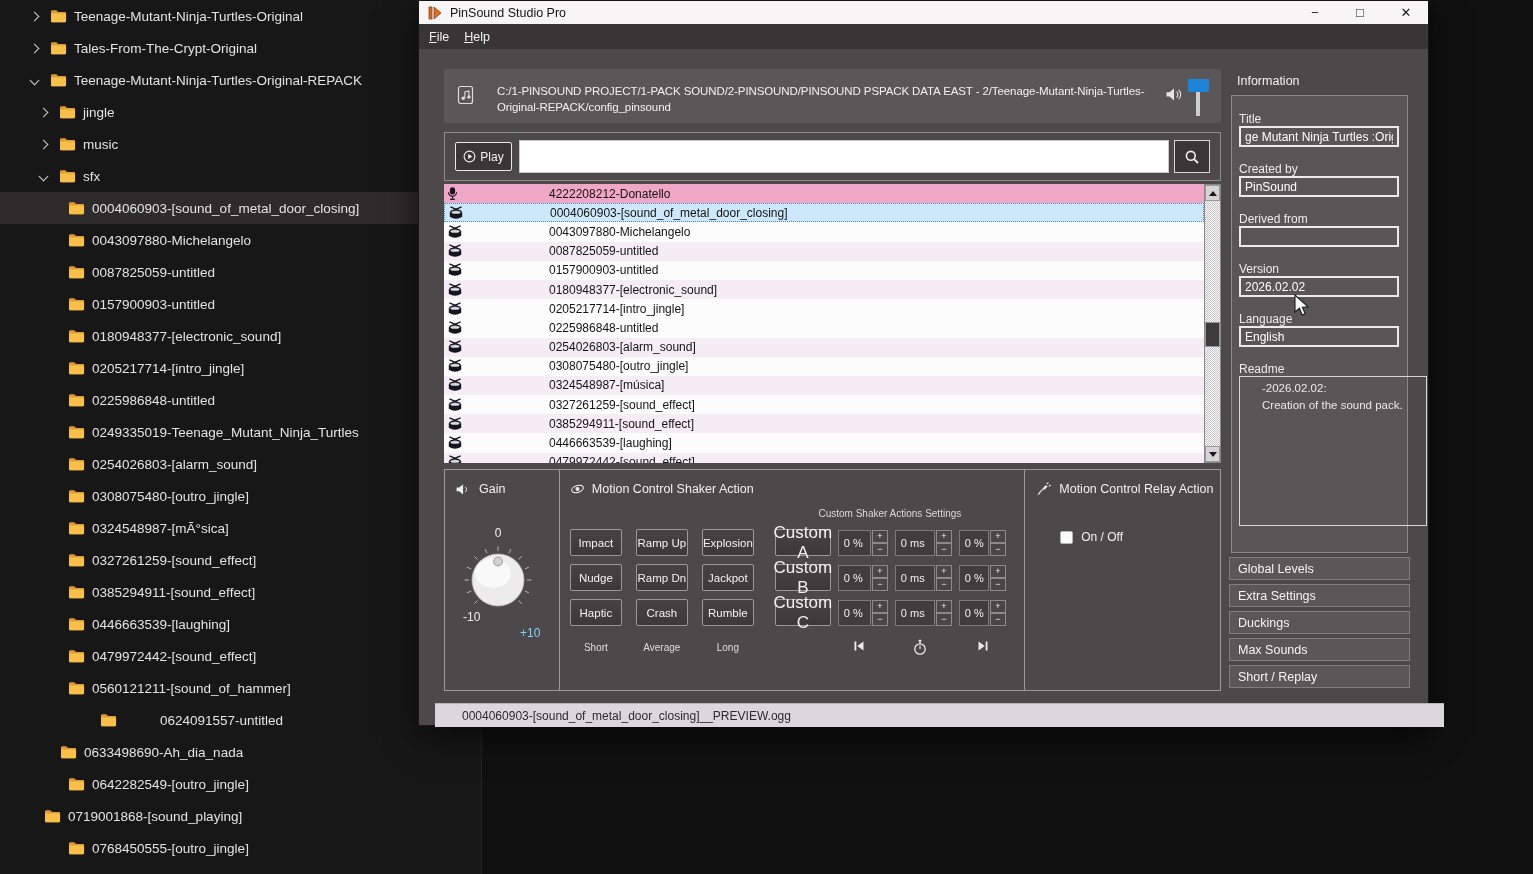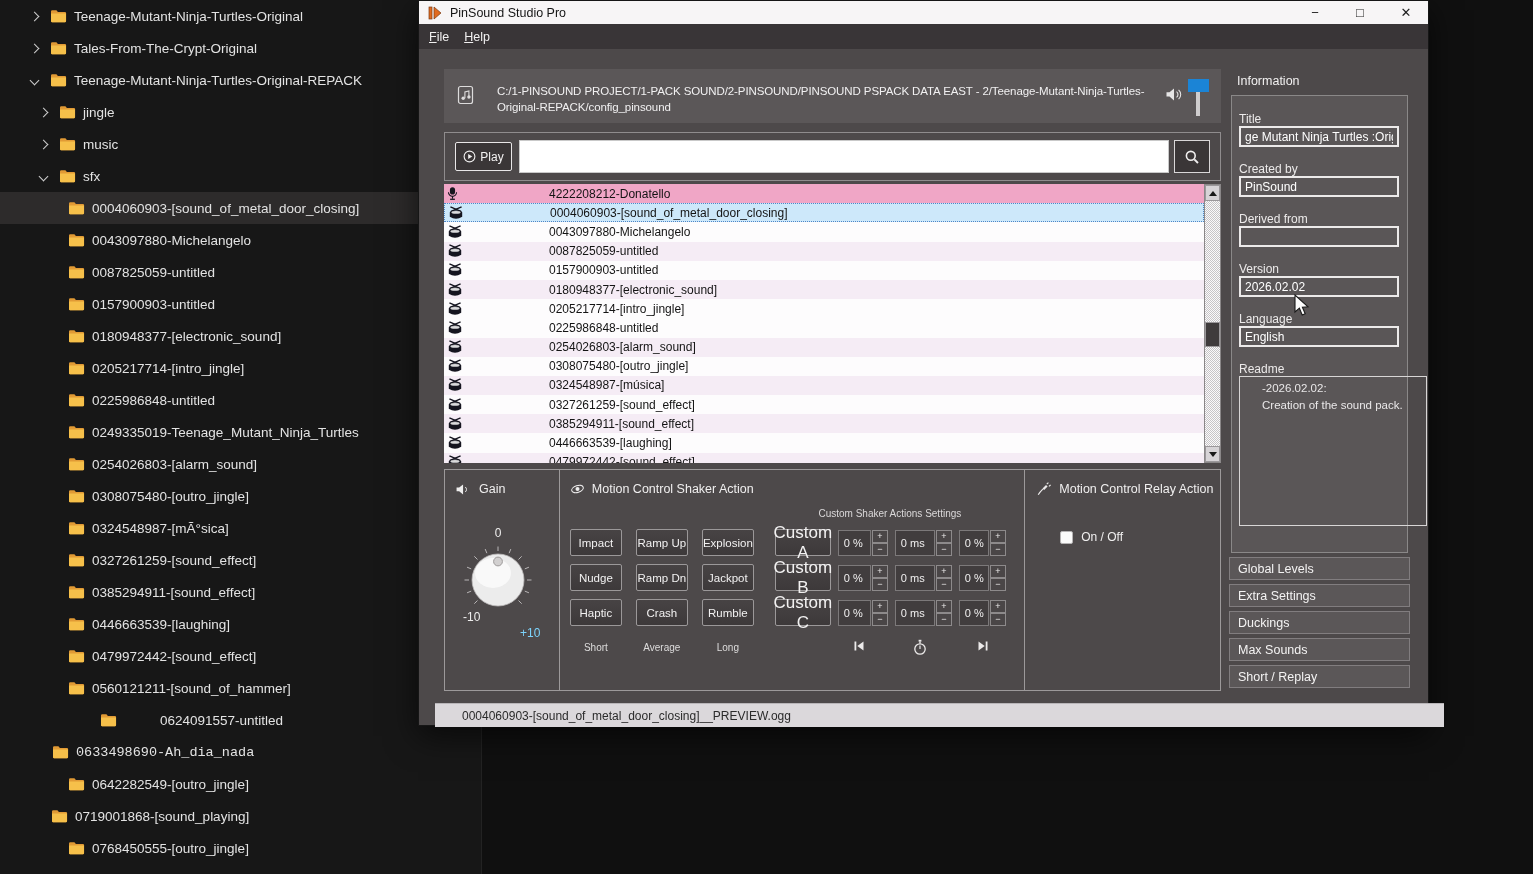--- a/index.html
+++ b/index.html
@@ -359,21 +359,21 @@
         <span class="chevbox">
           <span class="chev"></span>
         </span>
         <svg class="folder" width="17" height="14" viewBox="0 0 17 14">
           <path d="M1 2.4 Q1 1.2 2.2 1.2 h4.2 l1.5 1.7 h7 q1.2 0 1.2 1.2 v8 q0 1.2-1.2 1.2 H2.2 Q1 13.3 1 12.1 z" fill="#e19a35"></path>
           <path d="M1 4.6 h15 v7.5 q0 1.2-1.2 1.2 H2.2 Q1 13.3 1 12.1 z" fill="#f6c04a"></path>
         </svg>
         <span class="tree-label">0624091557-untitled</span>
       </div>
 
-      <div class="tree-item chev-none" style="padding-left: 28px; font-family: Liberation Mono, monospace;">
+      <div class="tree-item chev-none" style="padding-left: 36px;">
         <span class="chevbox">
           <span class="chev"></span>
         </span>
         <svg class="folder" width="17" height="14" viewBox="0 0 17 14">
           <path d="M1 2.4 Q1 1.2 2.2 1.2 h4.2 l1.5 1.7 h7 q1.2 0 1.2 1.2 v8 q0 1.2-1.2 1.2 H2.2 Q1 13.3 1 12.1 z" fill="#e19a35"></path>
           <path d="M1 4.6 h15 v7.5 q0 1.2-1.2 1.2 H2.2 Q1 13.3 1 12.1 z" fill="#f6c04a"></path>
         </svg>
         <span class="tree-label">0633498690-Ah_dia_nada</span>
       </div>
 
@@ -381,21 +381,21 @@
         <span class="chevbox">
           <span class="chev"></span>
         </span>
         <svg class="folder" width="17" height="14" viewBox="0 0 17 14">
           <path d="M1 2.4 Q1 1.2 2.2 1.2 h4.2 l1.5 1.7 h7 q1.2 0 1.2 1.2 v8 q0 1.2-1.2 1.2 H2.2 Q1 13.3 1 12.1 z" fill="#e19a35"></path>
           <path d="M1 4.6 h15 v7.5 q0 1.2-1.2 1.2 H2.2 Q1 13.3 1 12.1 z" fill="#f6c04a"></path>
         </svg>
         <span class="tree-label">0642282549-[outro_jingle]</span>
       </div>
 
-      <div class="tree-item chev-none" style="padding-left: 27px;">
+      <div class="tree-item chev-none" style="padding-left: 20px;">
         <span class="chevbox">
           <span class="chev"></span>
         </span>
         <svg class="folder" width="17" height="14" viewBox="0 0 17 14">
           <path d="M1 2.4 Q1 1.2 2.2 1.2 h4.2 l1.5 1.7 h7 q1.2 0 1.2 1.2 v8 q0 1.2-1.2 1.2 H2.2 Q1 13.3 1 12.1 z" fill="#e19a35"></path>
           <path d="M1 4.6 h15 v7.5 q0 1.2-1.2 1.2 H2.2 Q1 13.3 1 12.1 z" fill="#f6c04a"></path>
         </svg>
         <span class="tree-label">0719001868-[sound_playing]</span>
       </div>
 

